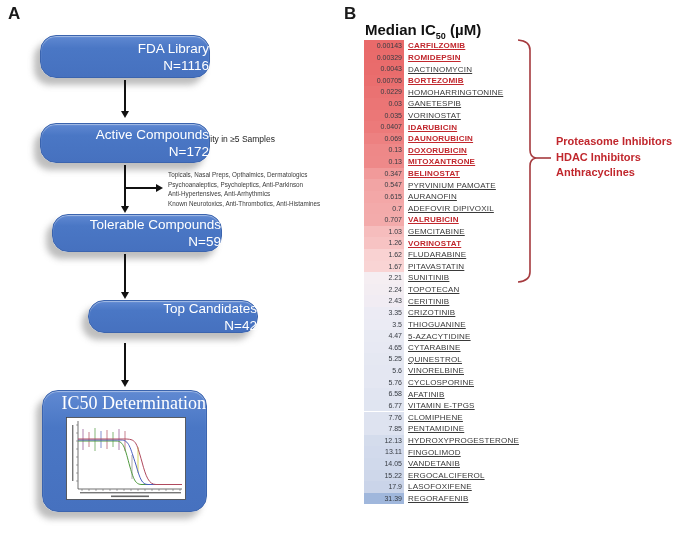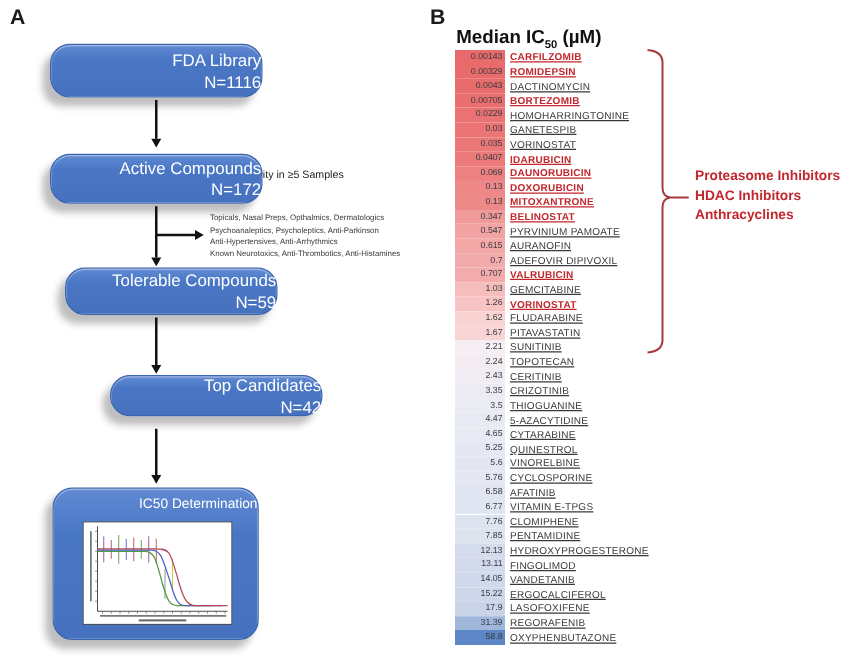--- a/index.html
+++ b/index.html
@@ -18,21 +18,21 @@
     text-align:center;font-size:13.5px;line-height:17px;
   }
   .arrow-line{position:absolute;width:1.5px;background:#111;}
   .arrow-hline{position:absolute;height:1.5px;background:#111;}
   .arrow-head-down{position:absolute;width:0;height:0;
     border-left:4px solid transparent;border-right:4px solid transparent;border-top:7px solid #111;}
   .arrow-head-right{position:absolute;width:0;height:0;
     border-top:4px solid transparent;border-bottom:4px solid transparent;border-left:7px solid #111;}
   .filter-note{position:absolute;font-size:8.5px;color:#1d1d1d;}
   .exclusion-note{position:absolute;font-size:6.3px;line-height:9.6px;color:#3a3a3a;white-space:nowrap;}
-  .ic50-box-title{font-size:11px;margin-top:4px;}
+  .ic50-box-title{font-size:18px;margin-top:4px;font-family:Liberation Serif, serif;}
   .plot-frame{position:absolute;left:23px;top:26px;}
   
   .b-header{position:absolute;left:365px;top:21px;font-size:15px;font-weight:bold;color:#111;white-space:nowrap;}
   .b-header sub{font-size:9px;}
   .b-list{position:absolute;left:364px;top:40px;}
   .b-row{display:flex;height:11.62px;align-items:center;}
   .b-row .val{
     width:40px;box-sizing:border-box;text-align:right;padding-right:2px;
     font-size:7px;line-height:11.6px;color:#363b42;flex:none;
   }
@@ -315,24 +315,20 @@
       <div class="name">ERGOCALCIFEROL</div>
     </div>
     <div class="b-row">
       <div class="val" style="background: rgb(202, 212, 233);">17.9</div>
       <div class="name">LASOFOXIFENE</div>
     </div>
     <div class="b-row">
       <div class="val" style="background: rgb(160, 183, 220);">31.39</div>
       <div class="name">REGORAFENIB</div>
     </div>
-    <div class="b-row">
-      <div class="val" style="background: rgb(93, 134, 198);">58.8</div>
-      <div class="name">OXYPHENBUTAZONE</div>
-    </div>
   </div>
 
 <svg style="position:absolute;left:513px;top:38px;" width="44" height="250" viewBox="0 0 44 250" xmlns="http://www.w3.org/2000/svg">
   <g fill="none" stroke="#a53a3e" stroke-width="1.6">
     <path d="M5,2 Q17,3 17,12 L17,112 Q17,119 23,120 Q17,121 17,128 L17,234 Q17,243 5,244"></path>
     <line x1="23" y1="120" x2="38" y2="120"></line>
   </g>
 </svg>
 
 <div class="bracket-labels">

